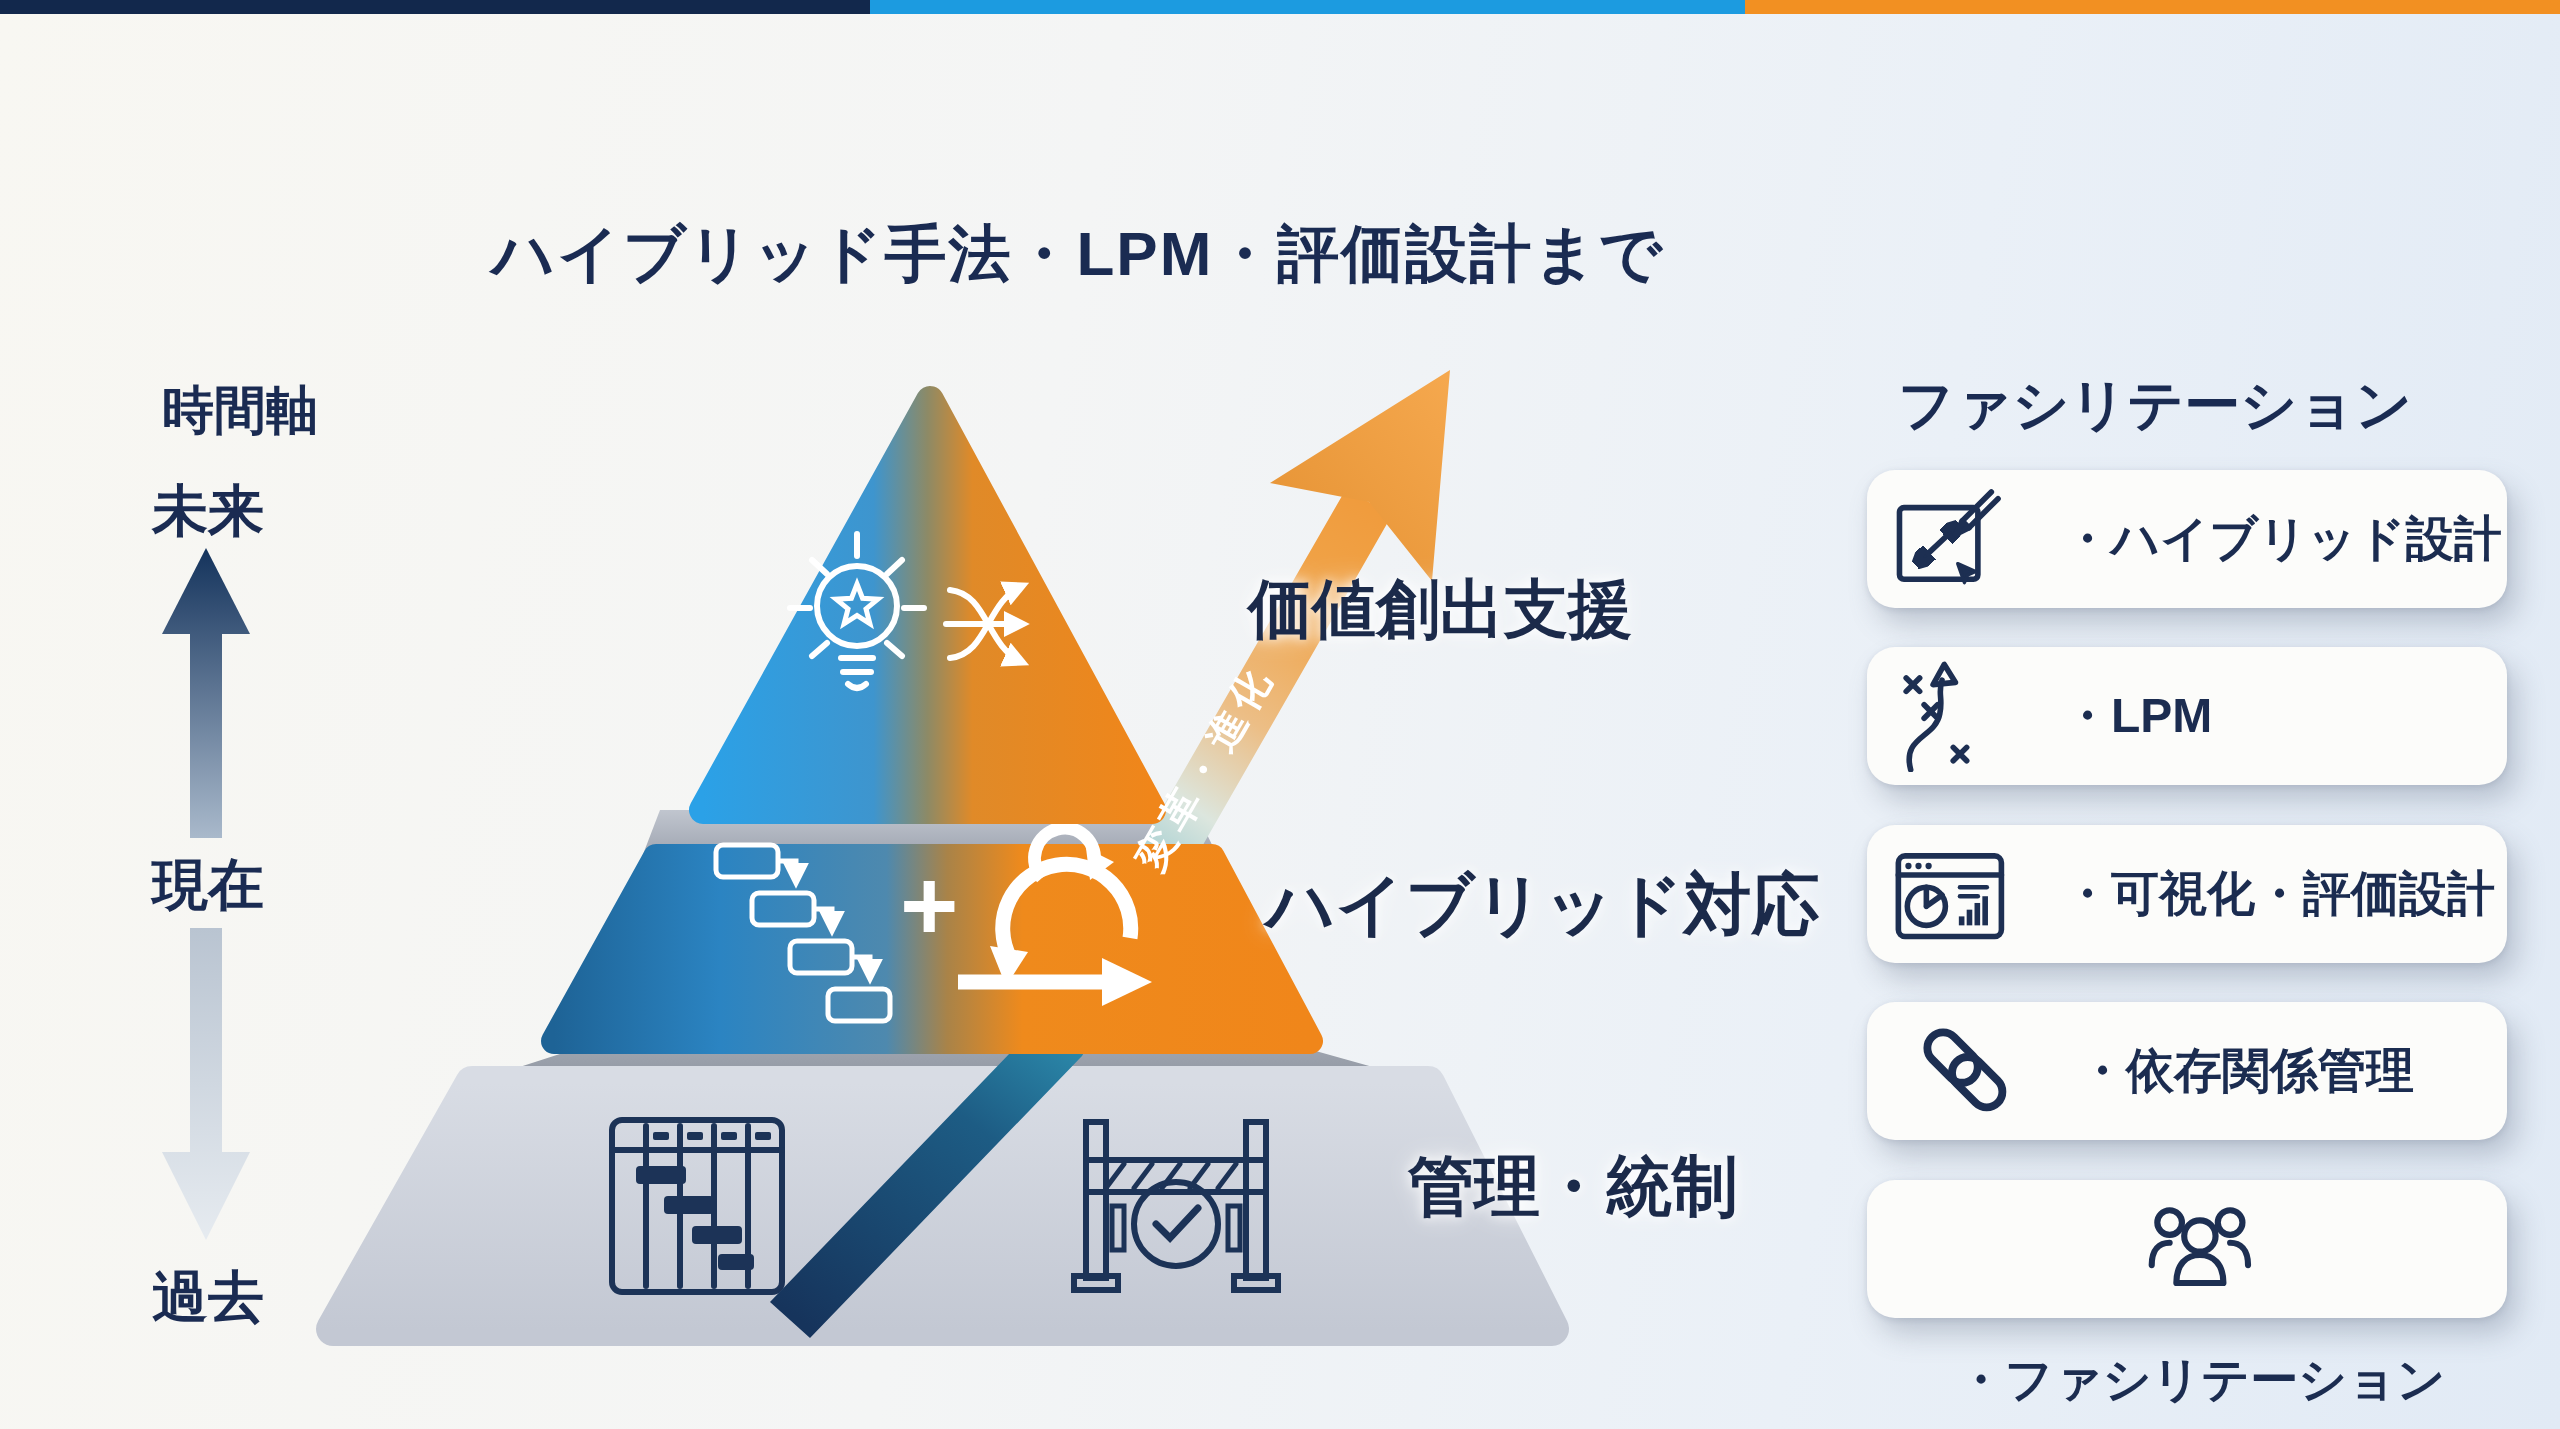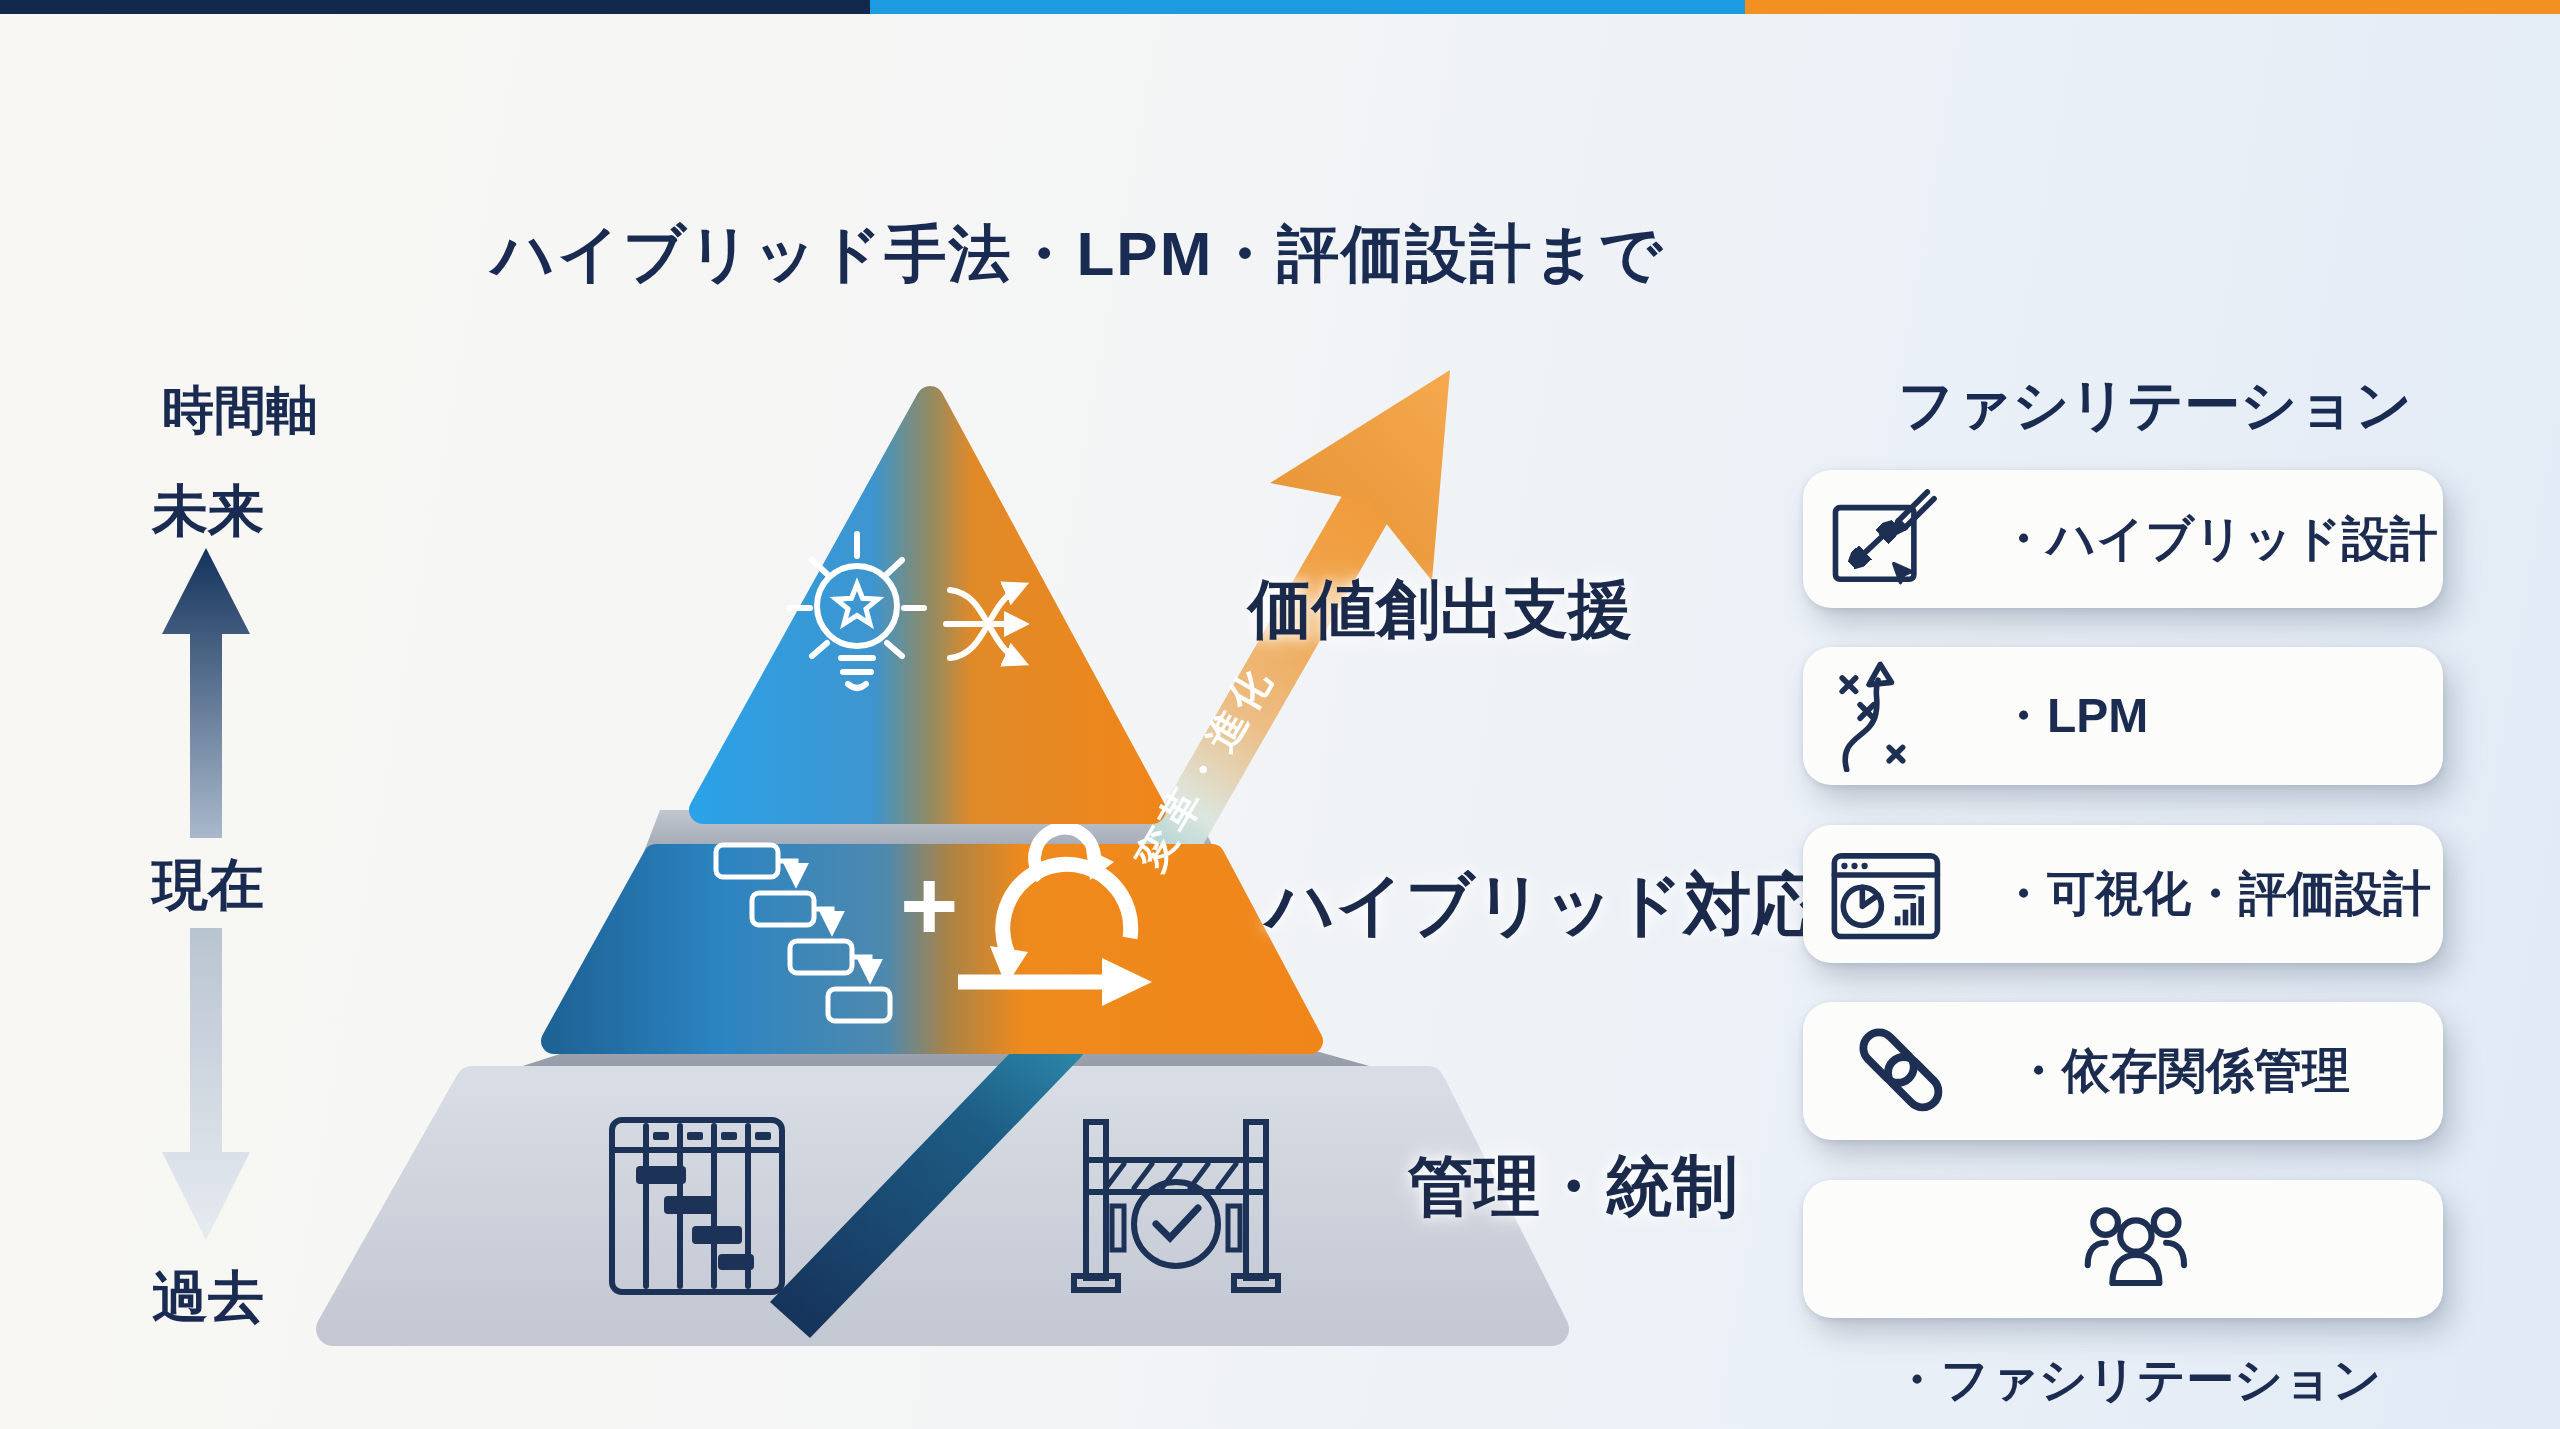--- a/index.html
+++ b/index.html
@@ -29,21 +29,21 @@
   .lab-mid{left:1266px;top:860px;font-size:68px;}
   .lab-bot{left:1408px;top:1142px;font-size:66px;}
 
   .plus-sign{position:absolute;left:900px;top:848px;font-size:100px;font-weight:600;color:#ffffff;}
   .arrow-text{position:absolute;left:1080px;top:740px;width:250px;text-align:center;
          font-size:40px;font-weight:700;color:#ffffff;letter-spacing:6px;
          transform:rotate(-60deg);transform-origin:center center;white-space:nowrap;}
 
   .skills-heading{position:absolute;left:1835px;top:368px;width:640px;text-align:center;
          font-size:56px;font-weight:800;color:#1A2B52;}
-  .card{position:absolute;left:1803px;width:640px;height:138px;border-radius:28px;
+  .card{position:absolute;left:1867px;width:640px;height:138px;border-radius:28px;
         background:#fcfcfa;box-shadow:10px 16px 28px rgba(95,108,132,.32),0 2px 6px rgba(95,108,132,.18);
         display:flex;align-items:center;padding-left:28px;box-sizing:border-box;gap:56px;}
   .card .ic{width:112px;height:112px;flex:0 0 112px;}
   .card .lbl{font-size:48px;font-weight:700;color:#1B2C50;white-space:nowrap;}
   .c1{top:470px;} .c2{top:647px;} .c3{top:825px;} .c4{top:1002px;padding-left:43px;} .c5{top:1180px;flex-direction:column;}
 
   svg{display:block;}
   #scene{position:absolute;top:0;left:0;}
 </style>
 </head>

